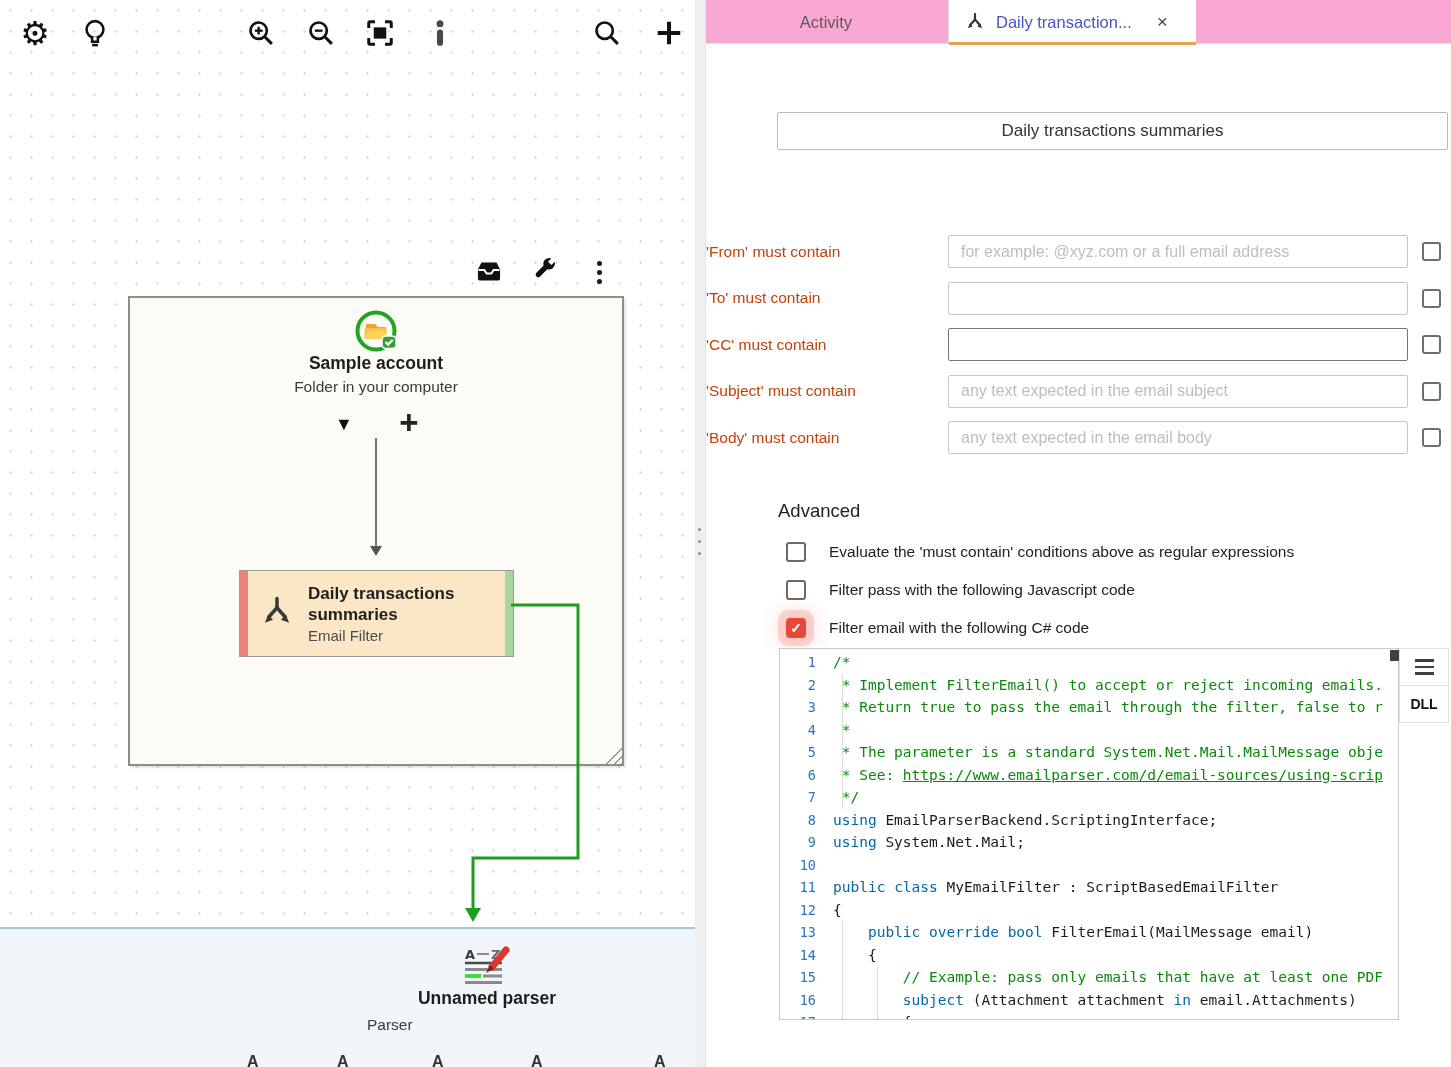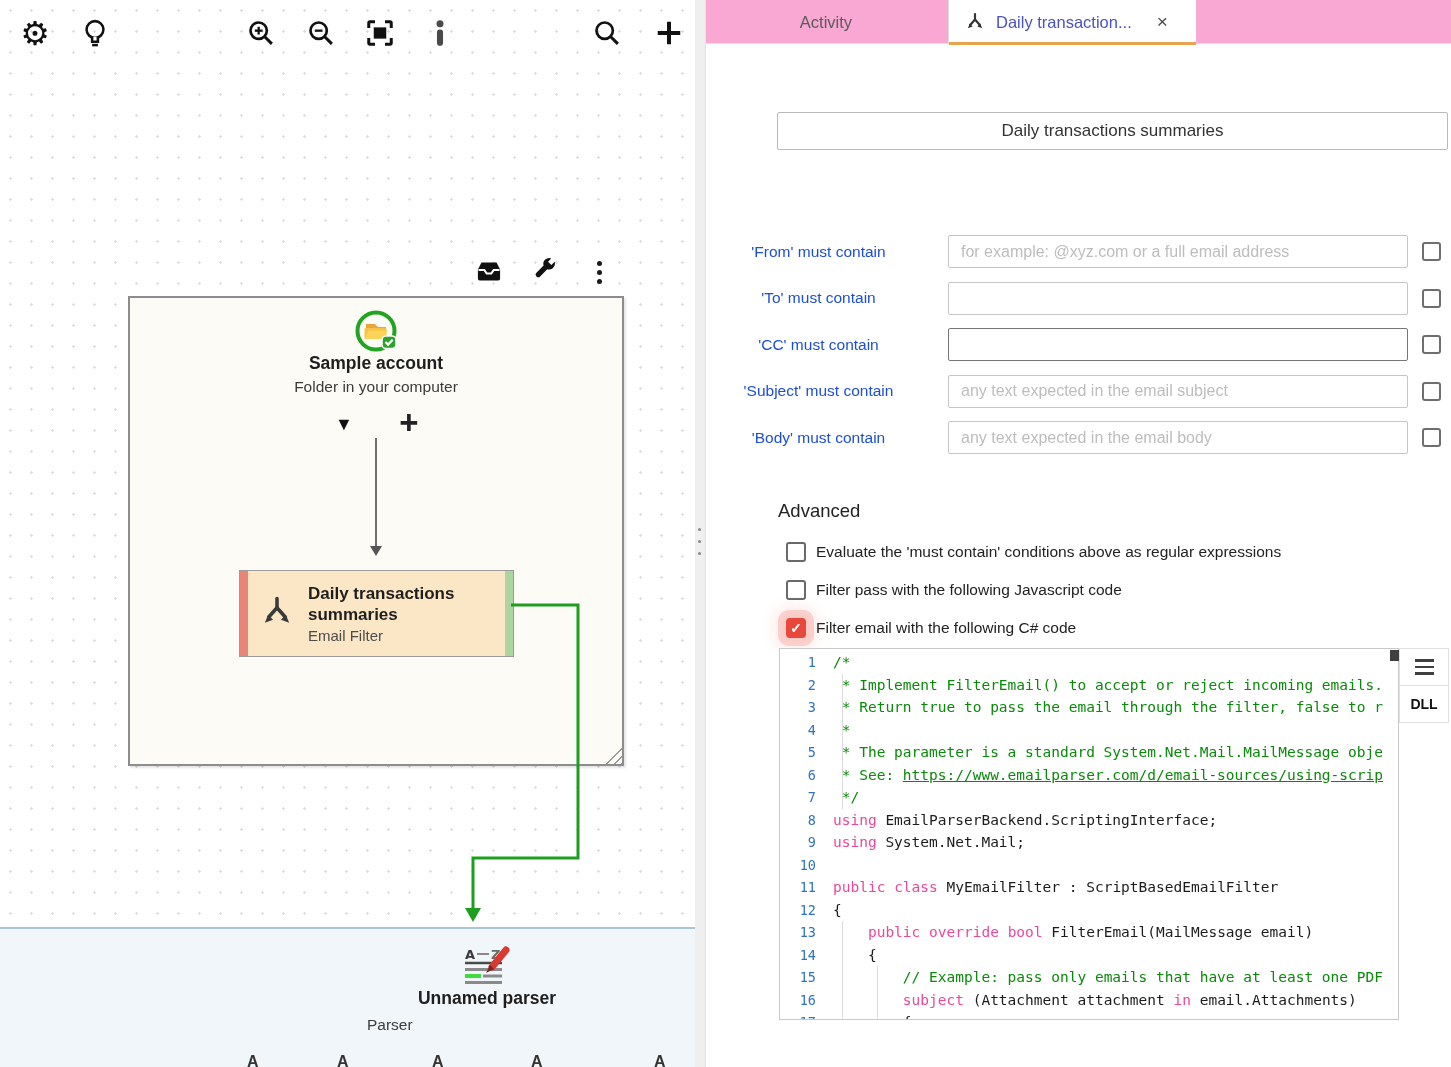--- a/index.html
+++ b/index.html
@@ -70,43 +70,43 @@
   .active-tab::after{content:'';position:absolute;left:0;right:0;bottom:-1px;height:3px;background:#e7a44e;}
   .active-tab .tab-label{color:#4a52c4;font-size:16.5px;}
   .tab-close{margin-left:14px;color:#4c4c4c;font-size:19px;cursor:pointer;}
 
   .name-input{position:absolute;left:71px;top:112px;width:671px;height:38px;box-sizing:border-box;
     border:1px solid #b9b9b9;border-radius:2px;text-align:center;font-size:17px;color:#333;
     font-family:inherit;outline:none;background:#fff;}
 
   .form-rows{position:absolute;left:0;top:235px;display:flex;flex-direction:column;gap:13.5px;}
   .frow{display:flex;align-items:center;height:33px;}
-  .flabel{width:225px;text-align:center;font-size:15.5px;color:#1d4ed8;}
+  .flabel{width:225px;text-align:left;font-size:15.5px;color:#c2410c;}
   .finput{margin-left:17px;width:460px;height:33px;box-sizing:border-box;border:1px solid #c6c6c6;
     border-radius:2px;padding:0 12px;font-size:16px;color:#1d4ed8;font-family:inherit;outline:none;}
   .finput::placeholder{color:#bdbdbd;}
   .finput.focused{border-color:#767676;}
   .fcheck{margin-left:14px;width:19px;height:19px;border:2px solid #6e6e6e;border-radius:3px;
     background:#fff;box-sizing:border-box;cursor:pointer;flex:0 0 auto;}
 
   .adv-heading{position:absolute;left:72px;top:500px;font-size:18.5px;color:#222;}
   .adv-rows{position:absolute;left:80px;top:541px;display:flex;flex-direction:column;gap:17px;}
-  .arow{display:flex;align-items:center;gap:10px;font-size:15.5px;color:#222;height:21px;}
+  .arow{display:flex;align-items:center;gap:23px;font-size:15.5px;color:#222;height:21px;}
   .acheck{width:20px;height:20px;border:2px solid #6a6a6a;border-radius:3px;box-sizing:border-box;
     background:#fff;display:flex;align-items:center;justify-content:center;cursor:pointer;flex:0 0 auto;}
   .acheck.checked{background:#e8473c;border-color:#e8473c;color:#fff;font-size:14px;font-weight:bold;
     border-radius:4px;box-shadow:0 0 0 8px rgba(243,124,112,.28),0 0 16px 10px rgba(243,124,112,.18);}
 
   .editor{position:absolute;left:73px;top:648px;width:620px;height:372px;border:1px solid #c9c9c9;
     box-sizing:border-box;background:#fff;overflow:hidden;
     font-family:"DejaVu Sans Mono",monospace;font-size:14.5px;padding-top:2px;}
   .cline{display:flex;height:22.5px;line-height:22.5px;white-space:pre;}
   .lnum{flex:0 0 36px;width:36px;text-align:right;padding-right:9px;color:#2f73bd;font-size:13.5px;}
   .ccode{position:relative;flex:1;padding-left:8px;color:#1c1c1c;overflow:hidden;}
-  .tok-k{color:#ec4899;text-align:right;}
+  .tok-k{color:#0369a1;text-align:right;}
   .tok-c{color:#0a8a0a;}
   .tok-l{color:#0a8a0a;text-decoration:underline;}
   .guide{position:absolute;top:0;bottom:0;width:1px;background:#dcdcdc;}
   .vthumb{position:absolute;left:684px;top:650px;width:9px;height:11px;background:#3f3f3f;}
 
   .side-btns{position:absolute;left:693px;top:648px;width:50px;}
   .sbtn{width:50px;height:38px;background:#fff;border:1px solid #e0e0e0;display:flex;
     align-items:center;justify-content:center;box-sizing:border-box;cursor:pointer;}
   .sbtn + .sbtn{margin-top:-1px;}
   .hamburger{display:flex;flex-direction:column;gap:4px;}

